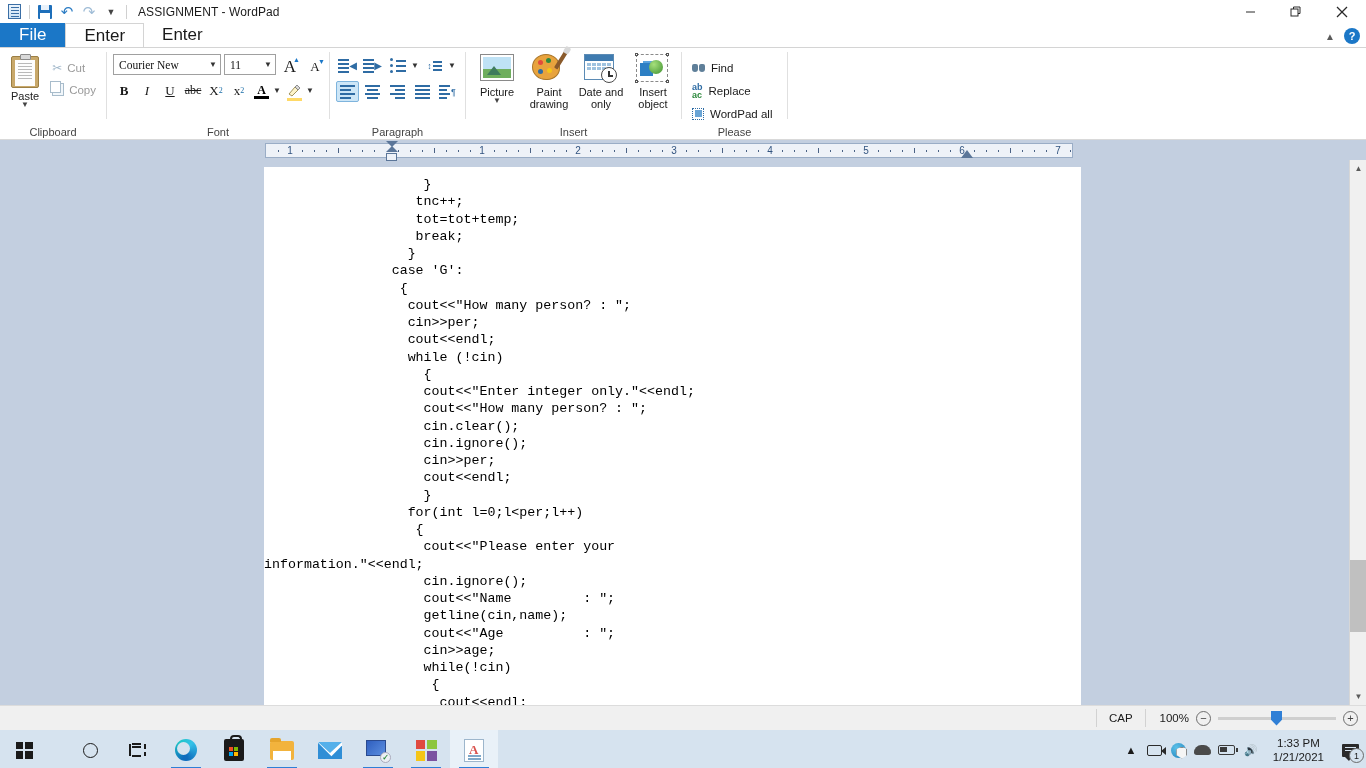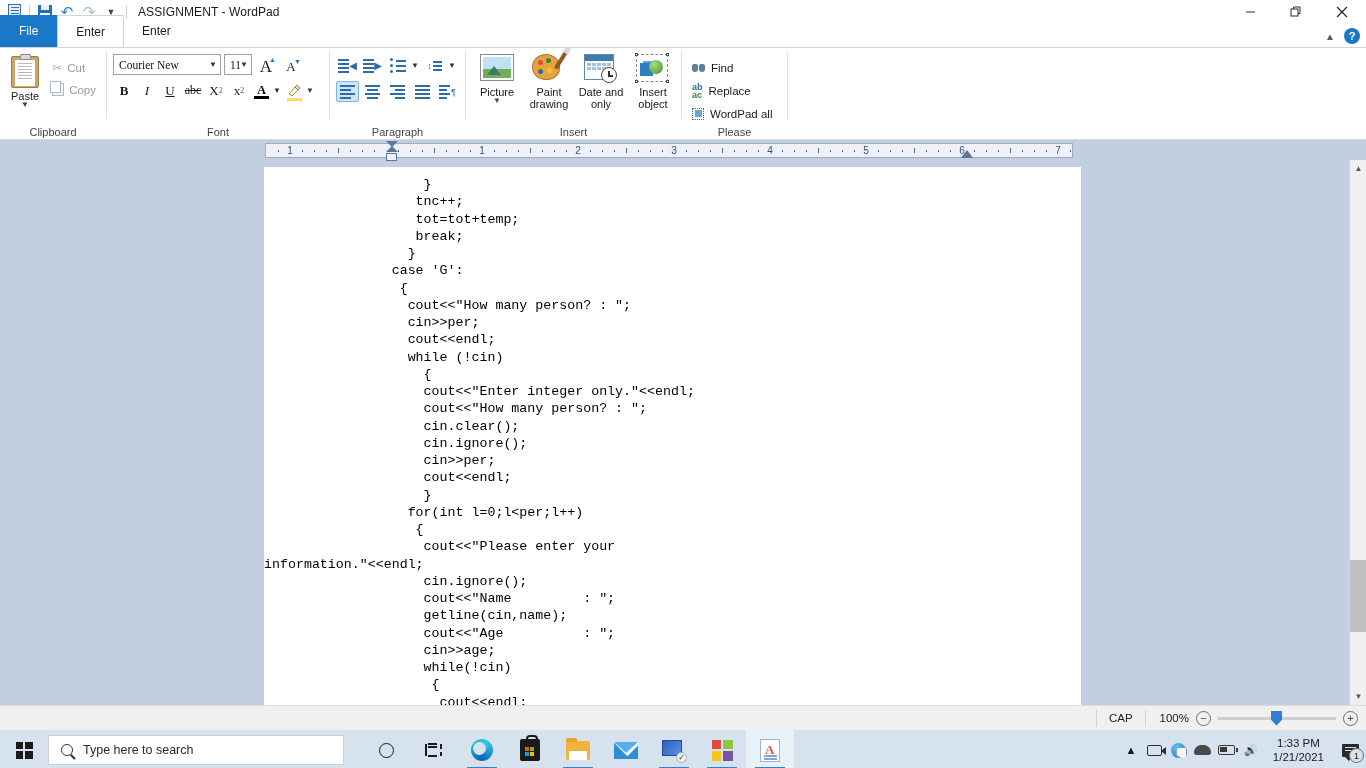--- a/index.html
+++ b/index.html
@@ -65,23 +65,23 @@
   .wc.close { width: 48px; }
   .wc svg { display: block; }
 
   
   .tabstrip {
     height: 24px; background: #ffffff;
     display: flex; align-items: flex-end;
     position: relative;
   }
   .tab {
-    height: 32px; padding: 0 18px;
+    height: 24px; padding: 0 18px;
     display: flex; align-items: center;
-    font-size: 12px; color: #1a1a1a;
+    font-size: 17px; color: #1a1a1a;
   }
   .tab.file { background: #1b77c7; color: #ffffff; padding: 0 19px; }
   .tab.active {
     background: #ffffff;
     border-left: 1px solid #d4d4d4;
     border-right: 1px solid #d4d4d4;
     border-top: 1px solid #d4d4d4;
   }
   .tab-right-tools {
     position: absolute; right: 6px; bottom: 3px;
@@ -159,21 +159,21 @@
 
   
   .font-rows { display: flex; flex-direction: column; gap: 5px; }
   .font-row1 { display: flex; align-items: center; gap: 3px; }
   .combo {
     height: 21px; border: 1px solid #a0a0a0; background: #fff;
     display: flex; align-items: center; justify-content: space-between;
     font-size: 11.5px; color: #111; padding: 0 3px 0 5px;
   }
   .combo.fontname { width: 108px; }
-  .combo.fontsize { width: 28px; }
+  .combo.fontsize { width: 52px; }
   .combo .cv { overflow: hidden; white-space: nowrap; font-family: Liberation Serif, serif; }
   .combo .cd { font-size: 8px; color: #333; }
   .grow-btn, .shrink-btn {
     width: 22px; height: 21px;
     display: flex; align-items: flex-end; justify-content: center;
     position: relative;
   }
   .ga { font-family: "Liberation Serif", serif; color: #1a1a1a; }
   .ga.big { font-size: 17px; line-height: 17px; }
   .ga.small { font-size: 13px; line-height: 17px; }
@@ -1047,24 +1047,20 @@
 
 <div class="taskbar">
   <div class="start-btn">
     <div class="winlogo">
         <i></i>
         <i></i>
         <i></i>
         <i></i>
       </div>
   </div>
-  <div class="search-box">
-    <span class="mag"></span>
-    <span>Type here to search</span>
-  </div>
   <div class="tb-icons">
     <div class="tb-item">
         <div class="cortana-o"></div>
       </div>
     <div class="tb-item">
       <div class="taskview">
         <i style="left:0;top:1px;width:1.6px;height:12px"></i>
         <i style="left:3px;top:0;width:9px;height:1.6px"></i>
         <i style="left:3px;bottom:0;width:9px;height:1.6px"></i>
         <i style="left:3px;top:3px;width:9px;height:1.6px"></i>

